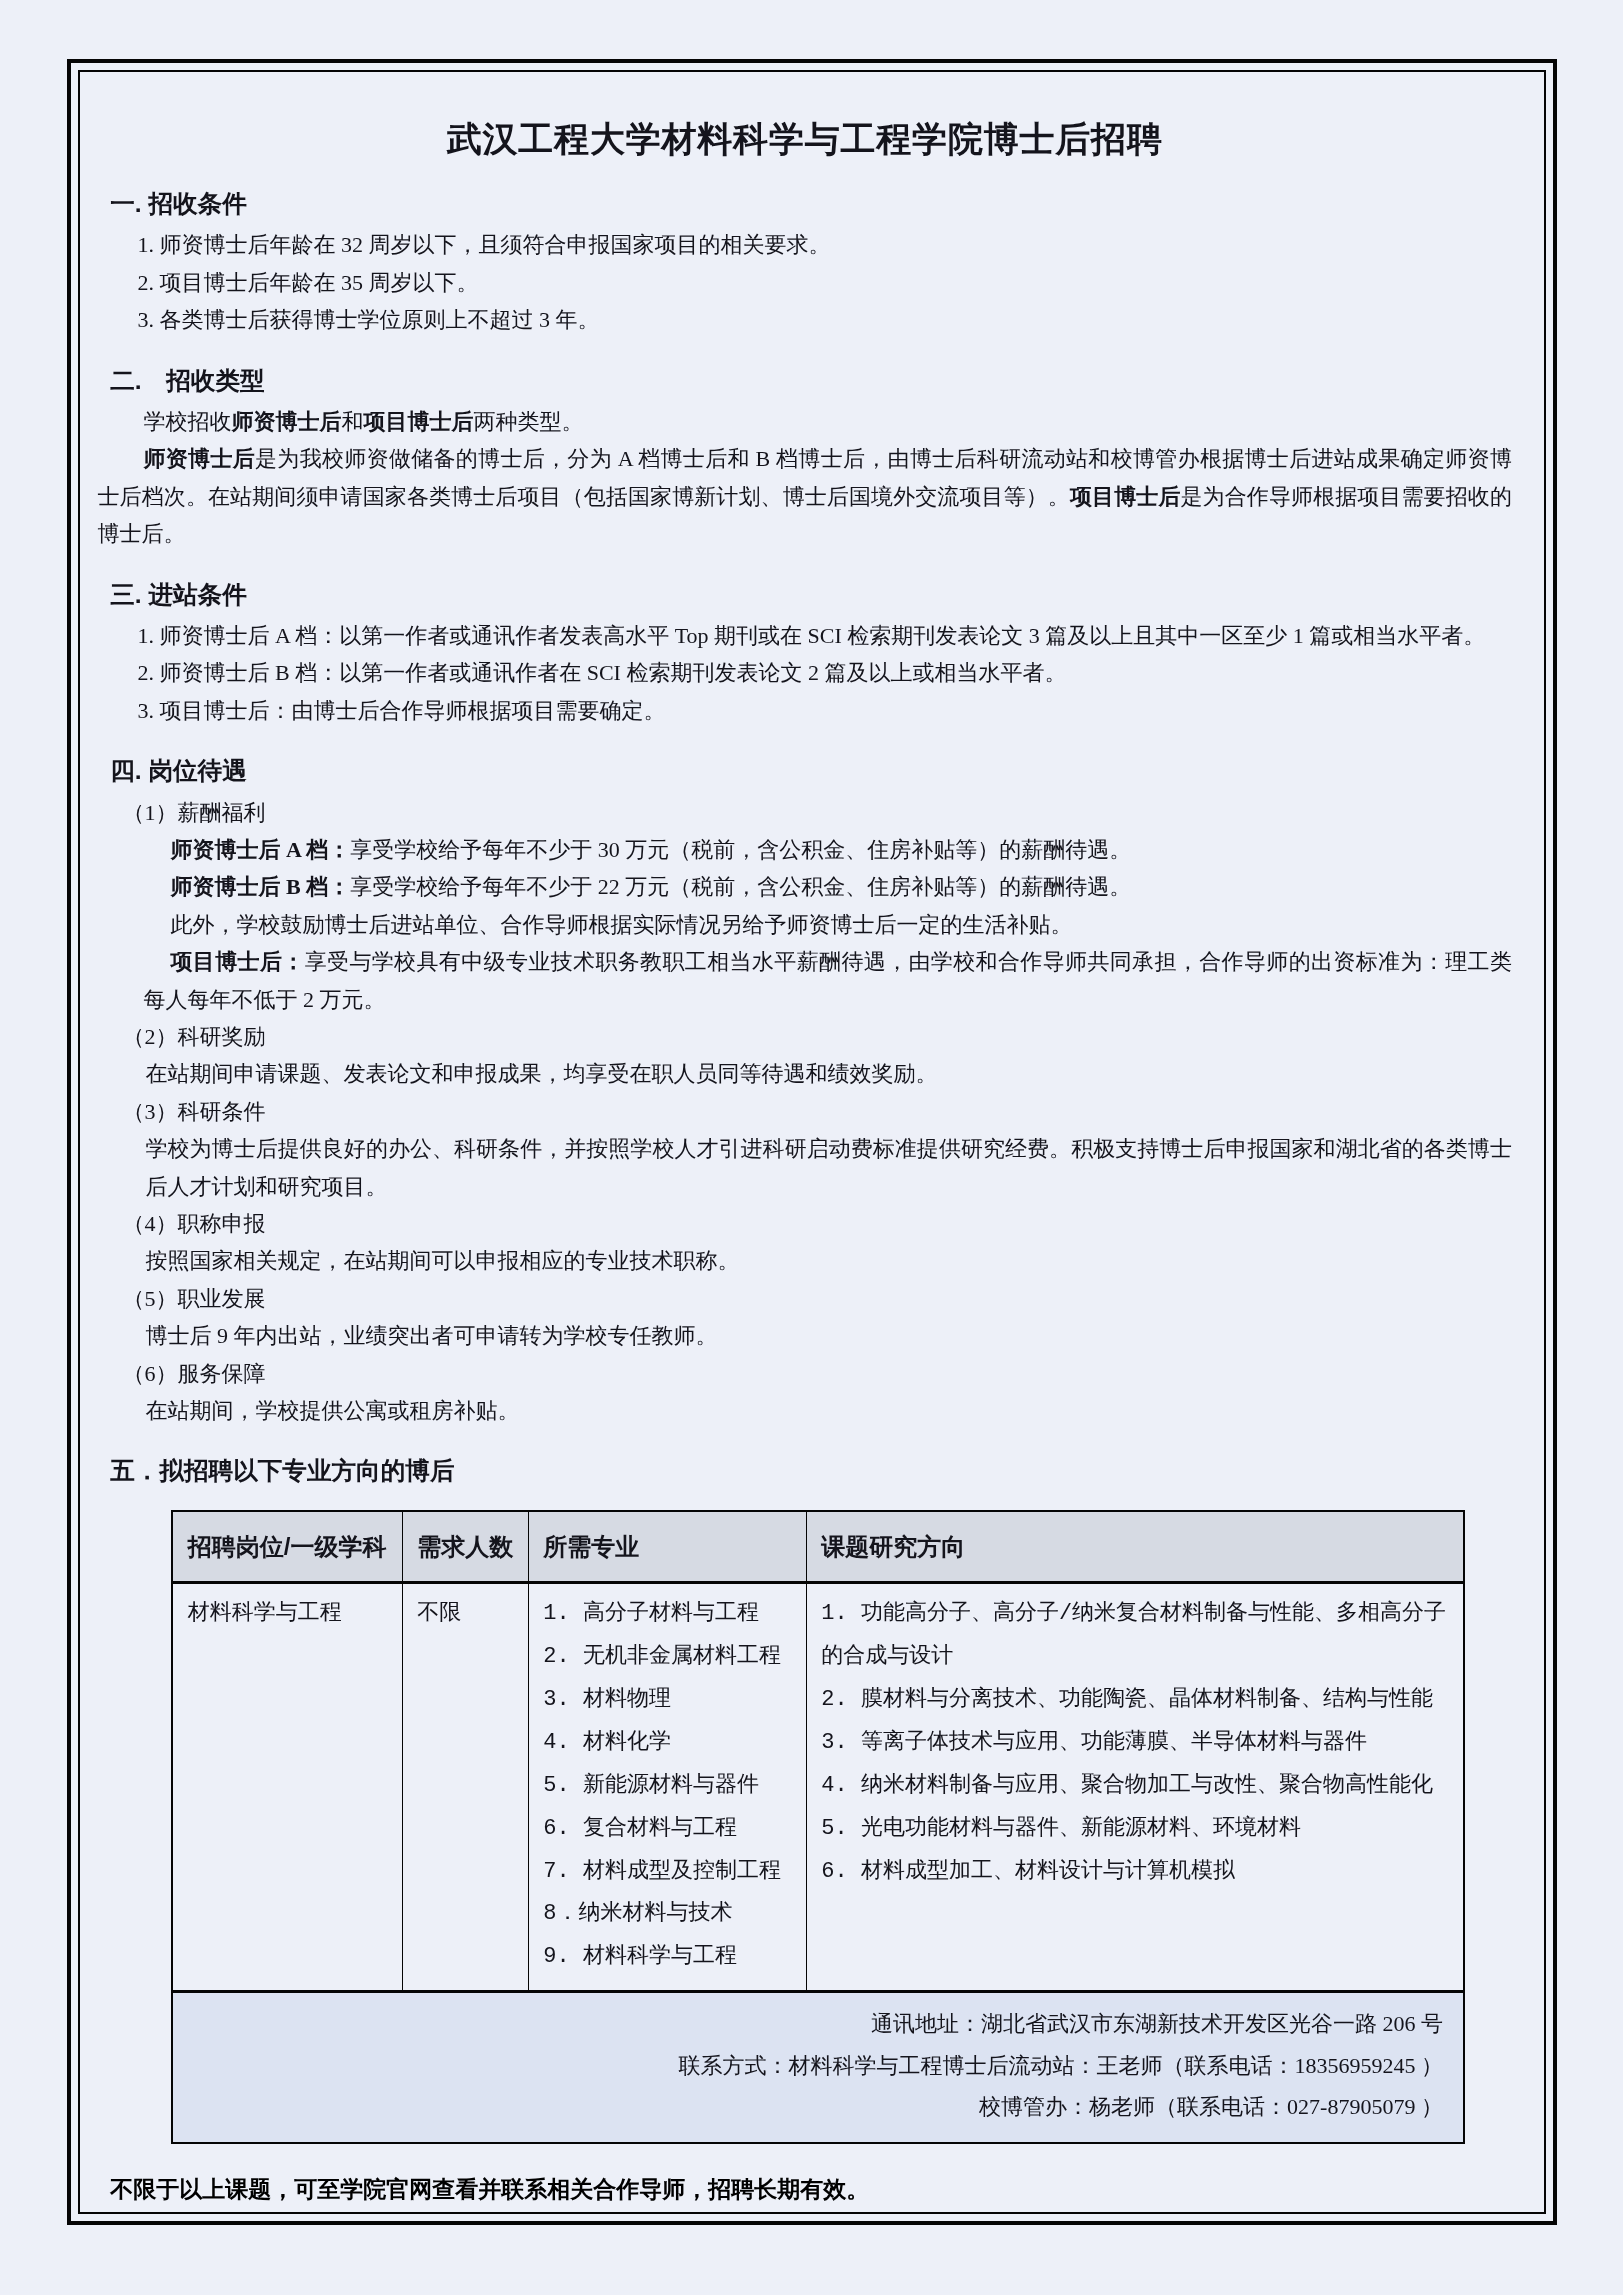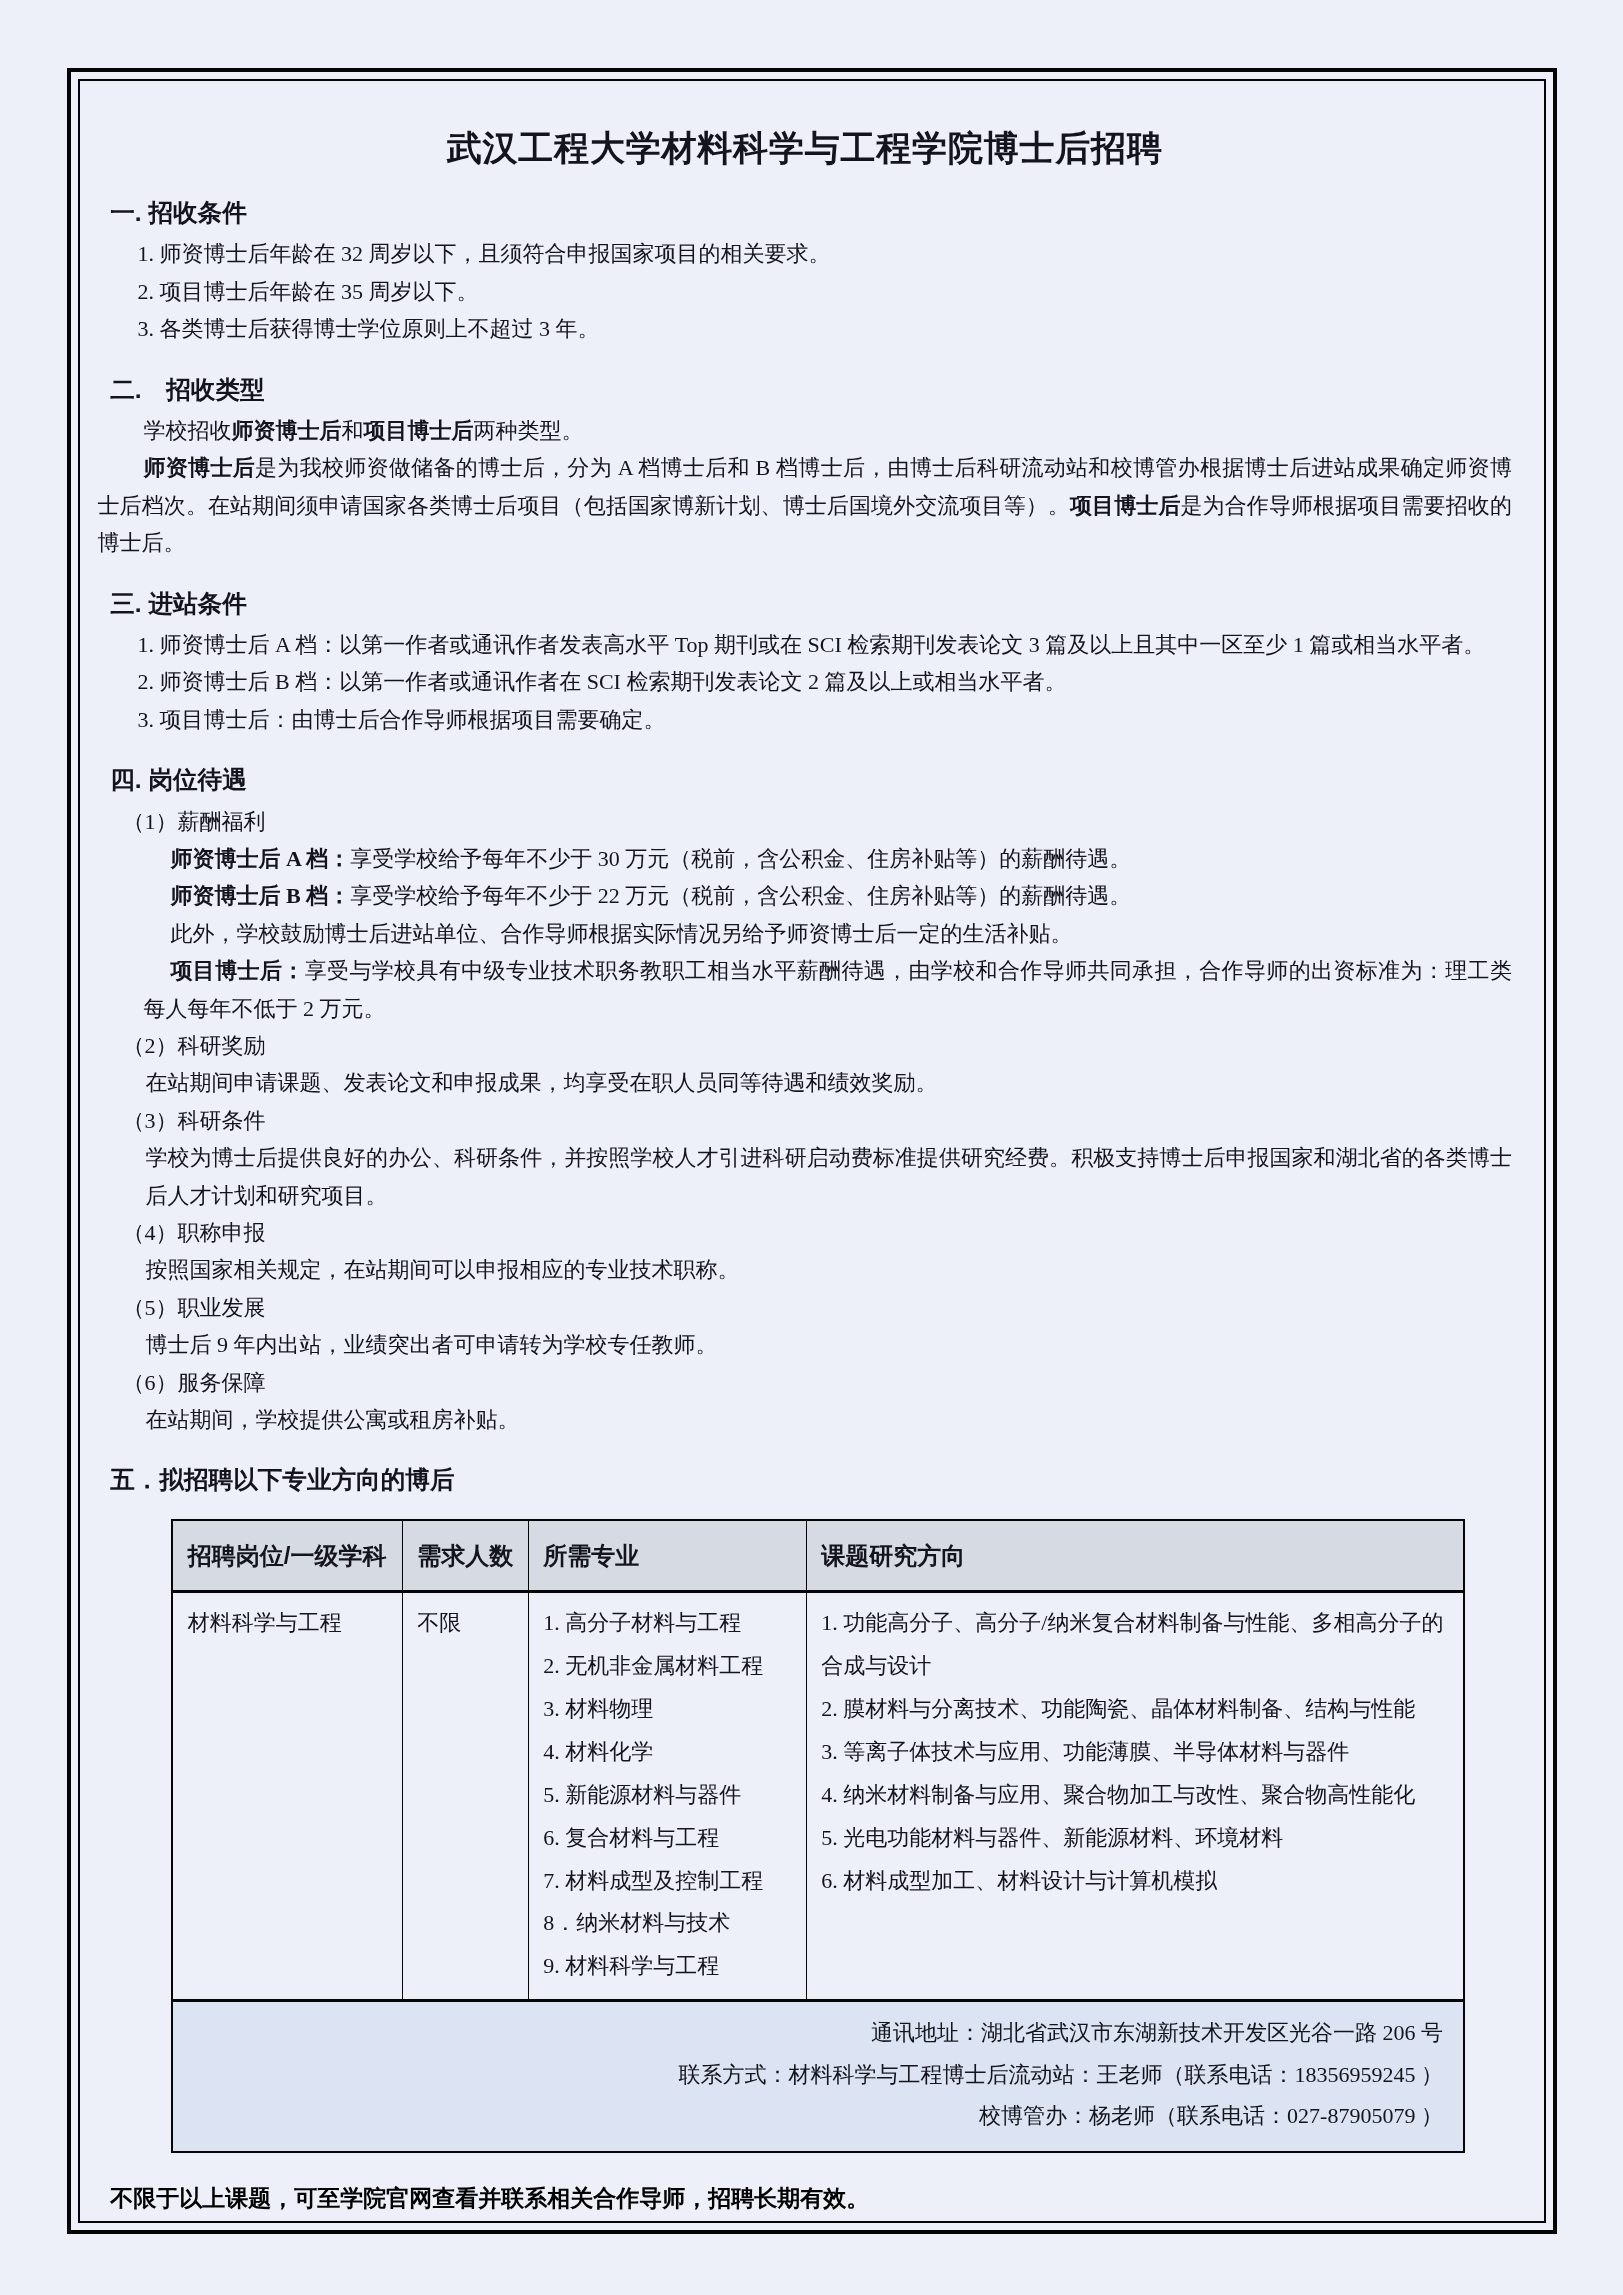--- a/index.html
+++ b/index.html
@@ -4,21 +4,21 @@
 <style>
   html,body { margin:0; padding:0; }
   body {
     width:1623px; height:2295px;
     background:#edf0f8;
     position:relative;
     font-family:"Liberation Serif","DejaVu Serif",serif;
     color:#14141c;
   }
   .frame-outer {
-    position:absolute; left:67px; top:68px; width:1490px; height:2166px;
+    position:absolute; left:67px; top:59px; width:1490px; height:2166px;
     border:4px solid #050505; box-sizing:border-box; background:#edf0f8;
   }
   .frame-inner {
     position:absolute; left:7.1px; top:7.1px; right:7.1px; bottom:7.1px;
     border:2.4px solid #050505; box-sizing:border-box; overflow:hidden;
   }
   .content {
     position:absolute; inset:0; box-sizing:border-box;
     padding:20.6px 32px 0 17.4px;
     font-size:22px; line-height:1.7;
@@ -52,21 +52,21 @@
     vertical-align:top; text-align:left;
   }
   .recruit th {
     background:#d6dae3;
     font-family:"Liberation Sans","DejaVu Sans",sans-serif;
     font-weight:bold; font-size:24px;
     padding:19px 14.3px; border-bottom:3.2px solid #050505;
     line-height:1.3;
   }
   .recruit td { font-size:22px; padding:9.5px 14.3px 11px 14.3px; }
-  .cell-p { line-height:1.95; margin:0; }
+  .cell-p { line-height:1.95; margin:0;font-family:Liberation Mono, monospace; }
   .recruit tfoot td {
     background:#dce3f2; border-top:3.2px solid #050505;
     padding:9.5px 20.6px 14.3px 20.6px;
   }
   .contact-p { font-size:22px; line-height:1.9; margin:0;text-align:right; }
 
   .red-note {
     color:#000000;
     font-family:"Liberation Sans","DejaVu Sans",sans-serif;
     font-weight:bold; font-size:23px; line-height:1.62;

